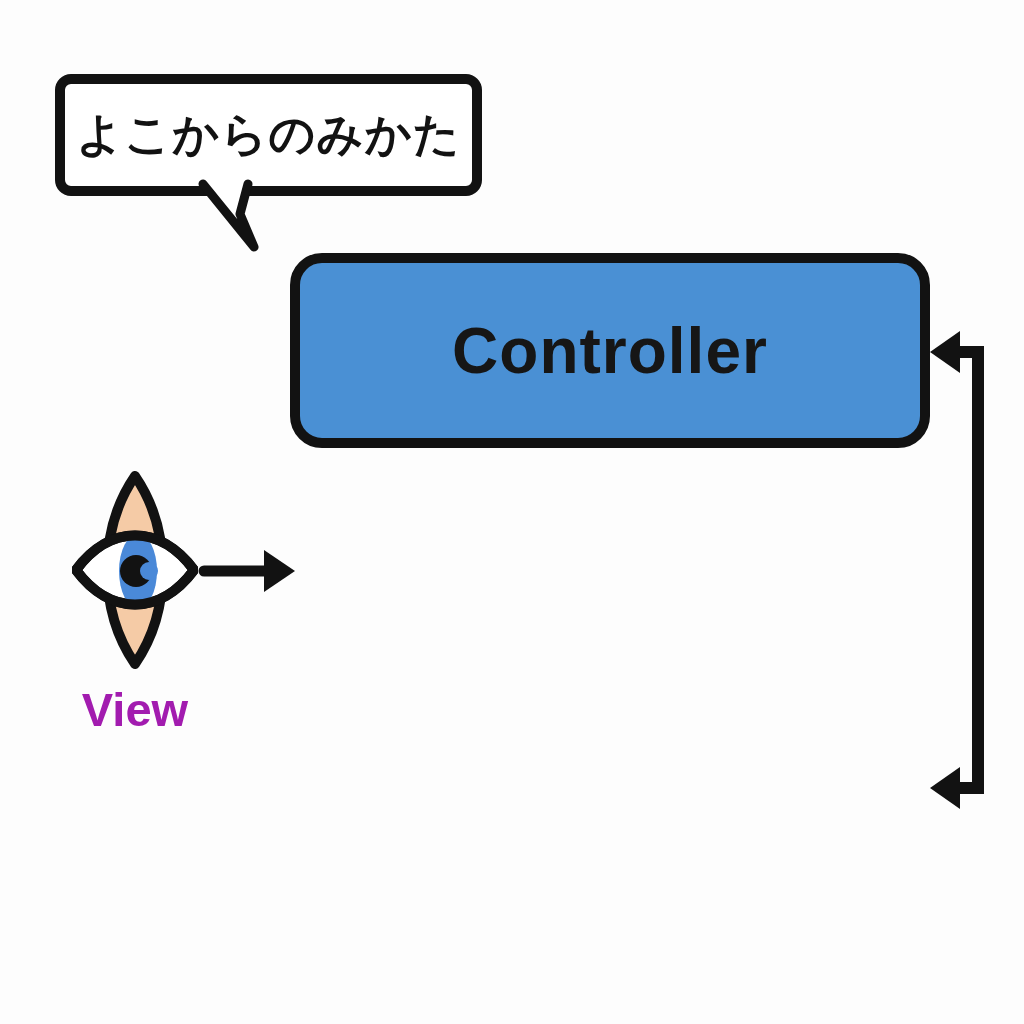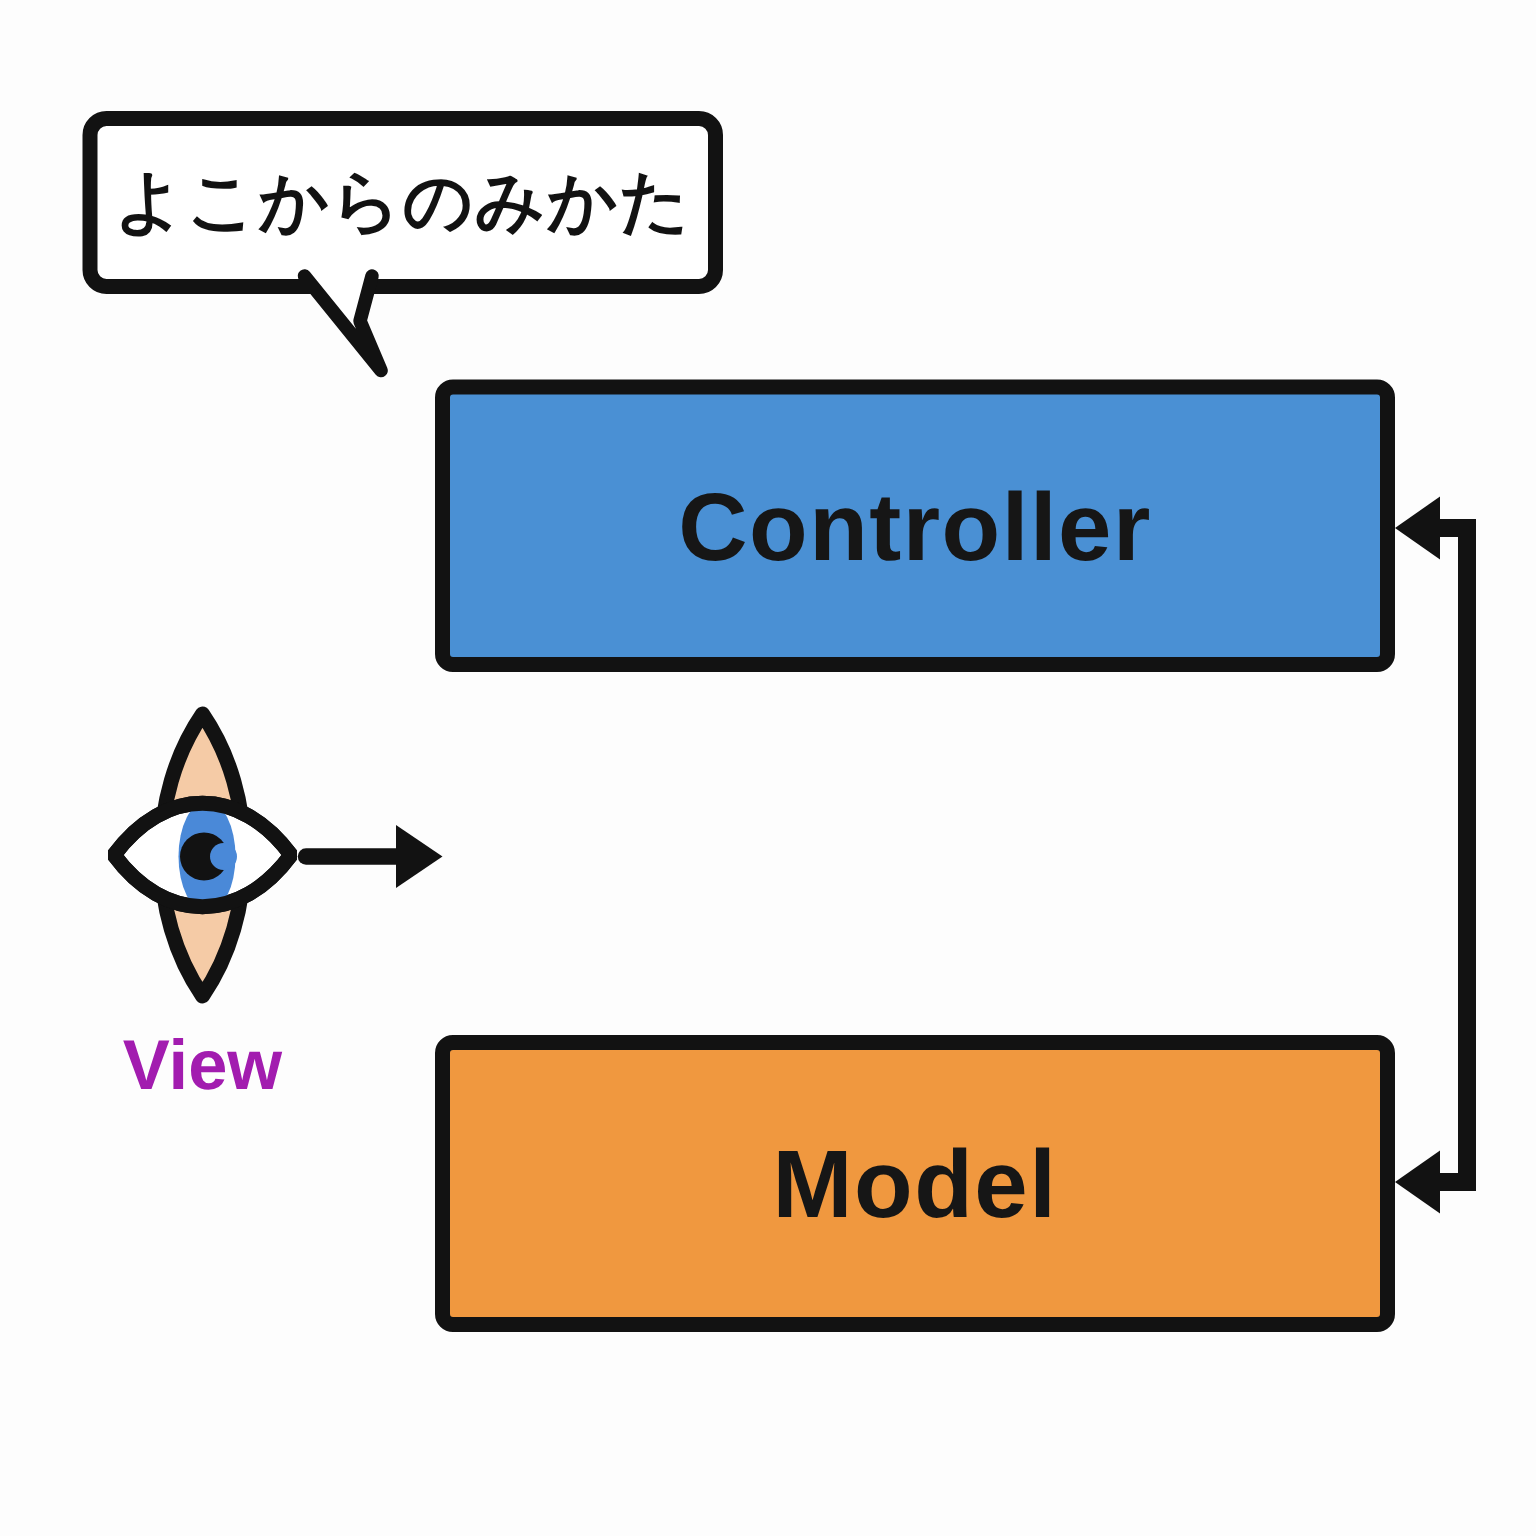--- a/index.html
+++ b/index.html
@@ -34,21 +34,21 @@
     white-space: nowrap;
   }
   .bubble-tail { position: absolute; left: 170px; top: 170px; }
   
   .box {
     position: absolute;
     left: 290px;
     width: 640px;
     box-sizing: border-box;
     border: 10px solid #121212;
-    border-radius: 12px;
+    border-radius: 32px;
     display: flex; align-items: center; justify-content: center;
   }
   .box span {
     font-size: 64px;
     font-weight: 700;
     color: #161616;
     letter-spacing: 1px;
   }
   .box-controller { top: 253px; height: 195px; }
   .box-service    { top: 469px; height: 198px; }
@@ -76,23 +76,20 @@
     <span>よこからのみかた</span>
   </div>
   <svg class="bubble-tail" width="160" height="100" viewBox="0 0 160 100">
     <polygon points="33,8 84,78 70,44 78,8" fill="#ffffff"></polygon>
     <path d="M33,14 L84,77 L70,44 L78,14" fill="none" stroke="#121212" stroke-width="9" stroke-linecap="round" stroke-linejoin="round"></path>
   </svg>
 
   <div class="box box-controller" style="background-color: rgb(74, 144, 212);">
     <span>Controller</span>
   </div>
-  <div class="box box-model" style="background-color: rgb(240, 152, 63);">
-    <span>Model</span>
-  </div>
 
   <svg class="eye-svg" width="126" height="200" viewBox="0 0 126 200">
 
     <path d="M63,6 C100,60 100,140 63,194 C26,140 26,60 63,6 Z" fill="#f5cba6" stroke="#121212" stroke-width="10" stroke-linejoin="round"></path>
 
     <path d="M4,100 C38,54 88,54 122,100 C88,146 38,146 4,100 Z" fill="#ffffff" stroke="#121212" stroke-width="10" stroke-linejoin="round"></path>
 
     <ellipse cx="66" cy="101" rx="19" ry="37" fill="#4a89d8"></ellipse>
 
     <circle cx="64" cy="101" r="16" fill="#121212"></circle>

